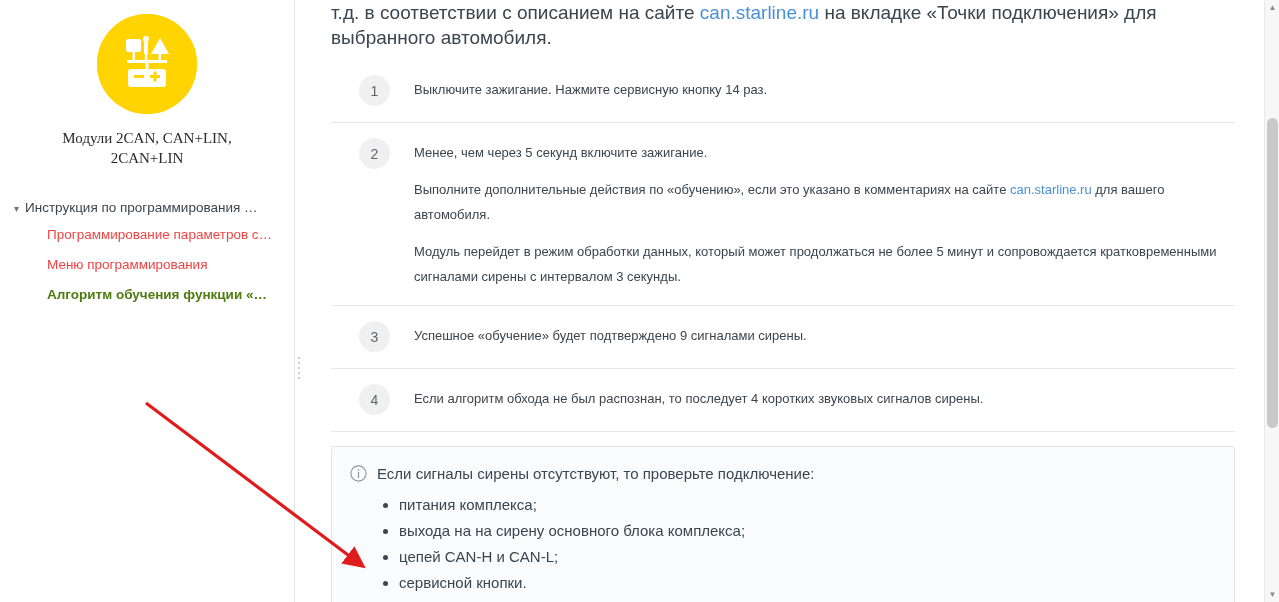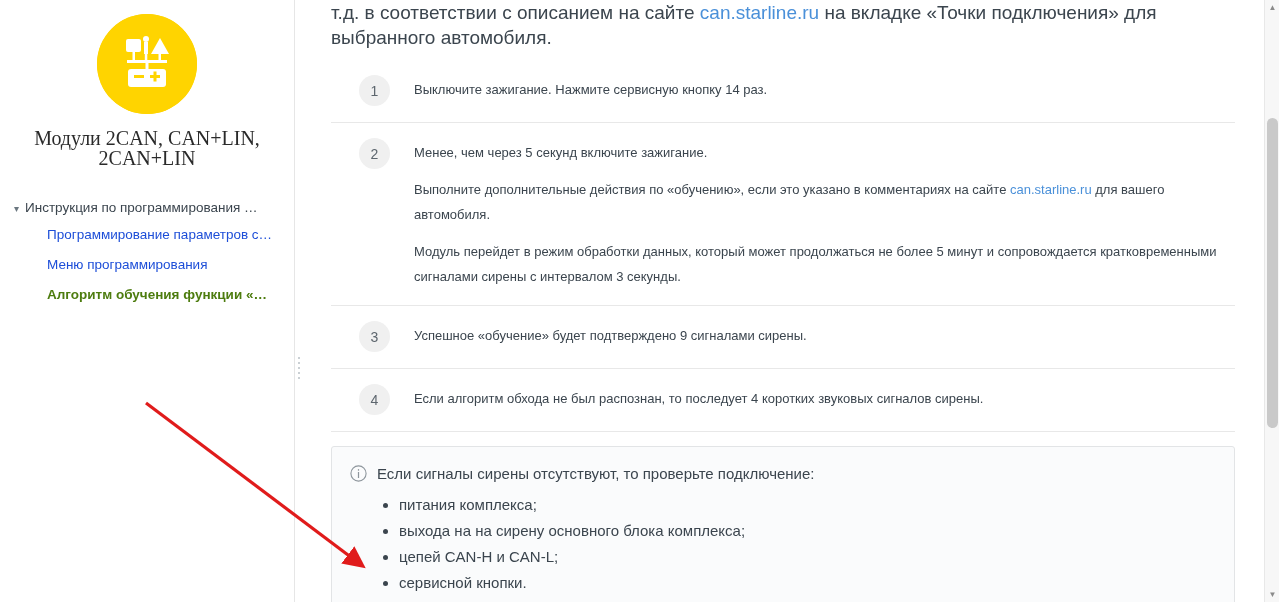--- a/index.html
+++ b/index.html
@@ -37,21 +37,21 @@
     width: 100px; height: 100px;
     border-radius: 50%;
     background: #ffd400;
     position: relative;
   }
   .logo svg { display: block; }
   .product-title {
     margin-top: 14px;
     text-align: center;
     font-family: "Liberation Serif", serif;
-    font-size: 20px;
+    font-size: 15px;
     line-height: 20px;
     color: #2a2a2a;
     padding: 0 30px;
   }
   .nav {
     margin-top: 28px;
     padding-left: 14px;
     padding-right: 10px;
   }
   .nav-root {
@@ -74,21 +74,21 @@
   }
   .nav-root-label {
     overflow: hidden;
     text-overflow: ellipsis;
     white-space: nowrap;
     max-width: 240px;
   }
   .nav-child {
     font-size: 13.5px;
     line-height: 18px;
-    color: #1d4ed8;
+    color: #ef4444;
     padding: 6px 0 6px 33px;
     white-space: nowrap;
     overflow: hidden;
     text-overflow: ellipsis;
     max-width: 265px;
     cursor: pointer;
   }
   .nav-child.active {
     font-weight: bold;
     color: #4d7c0f;

